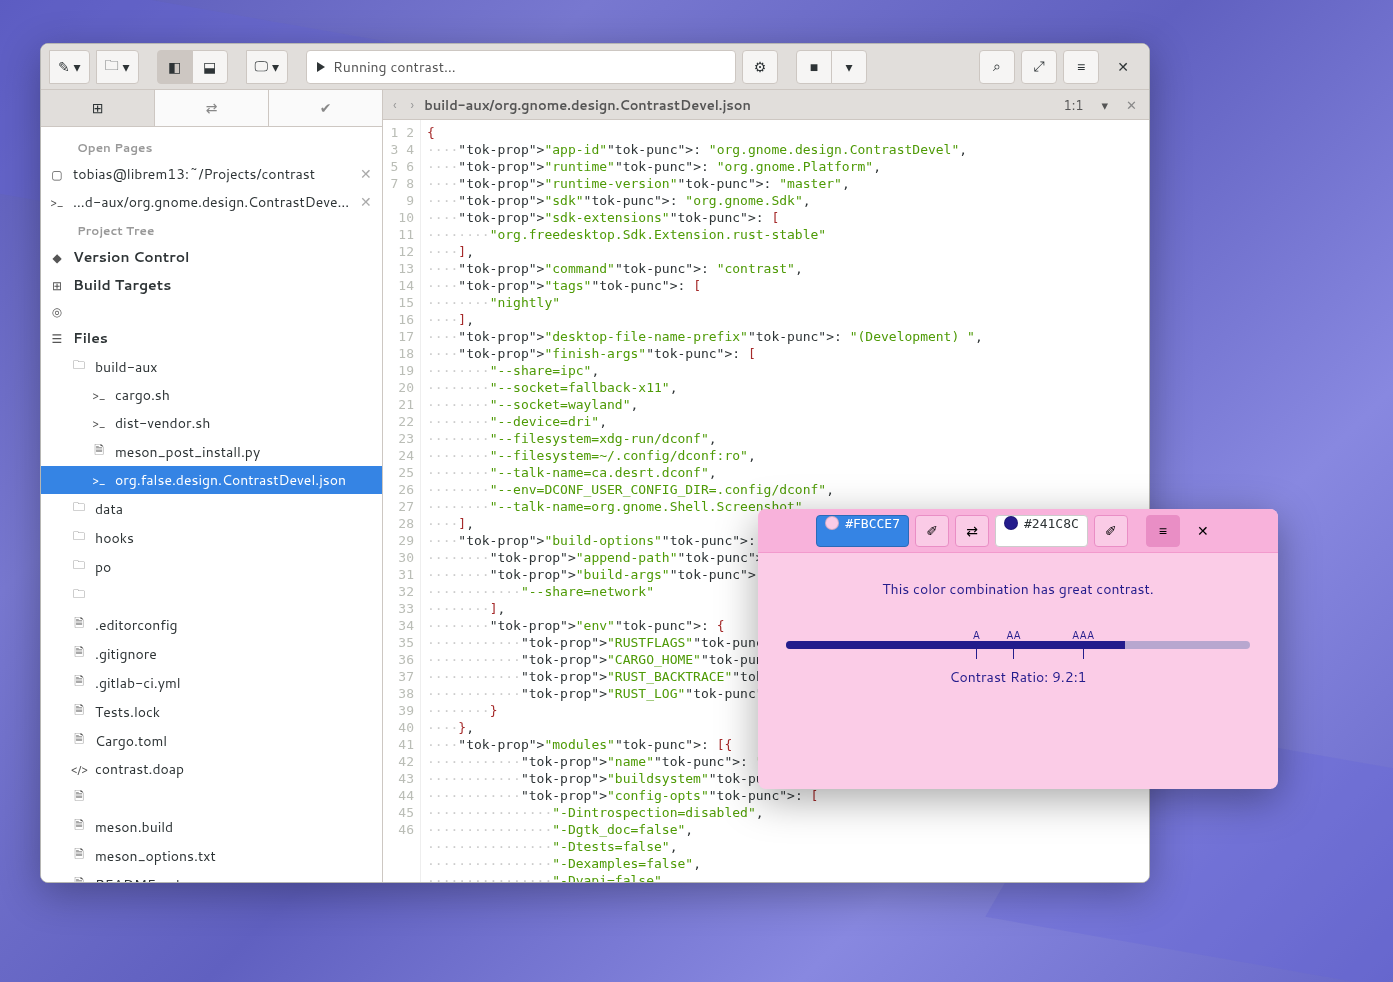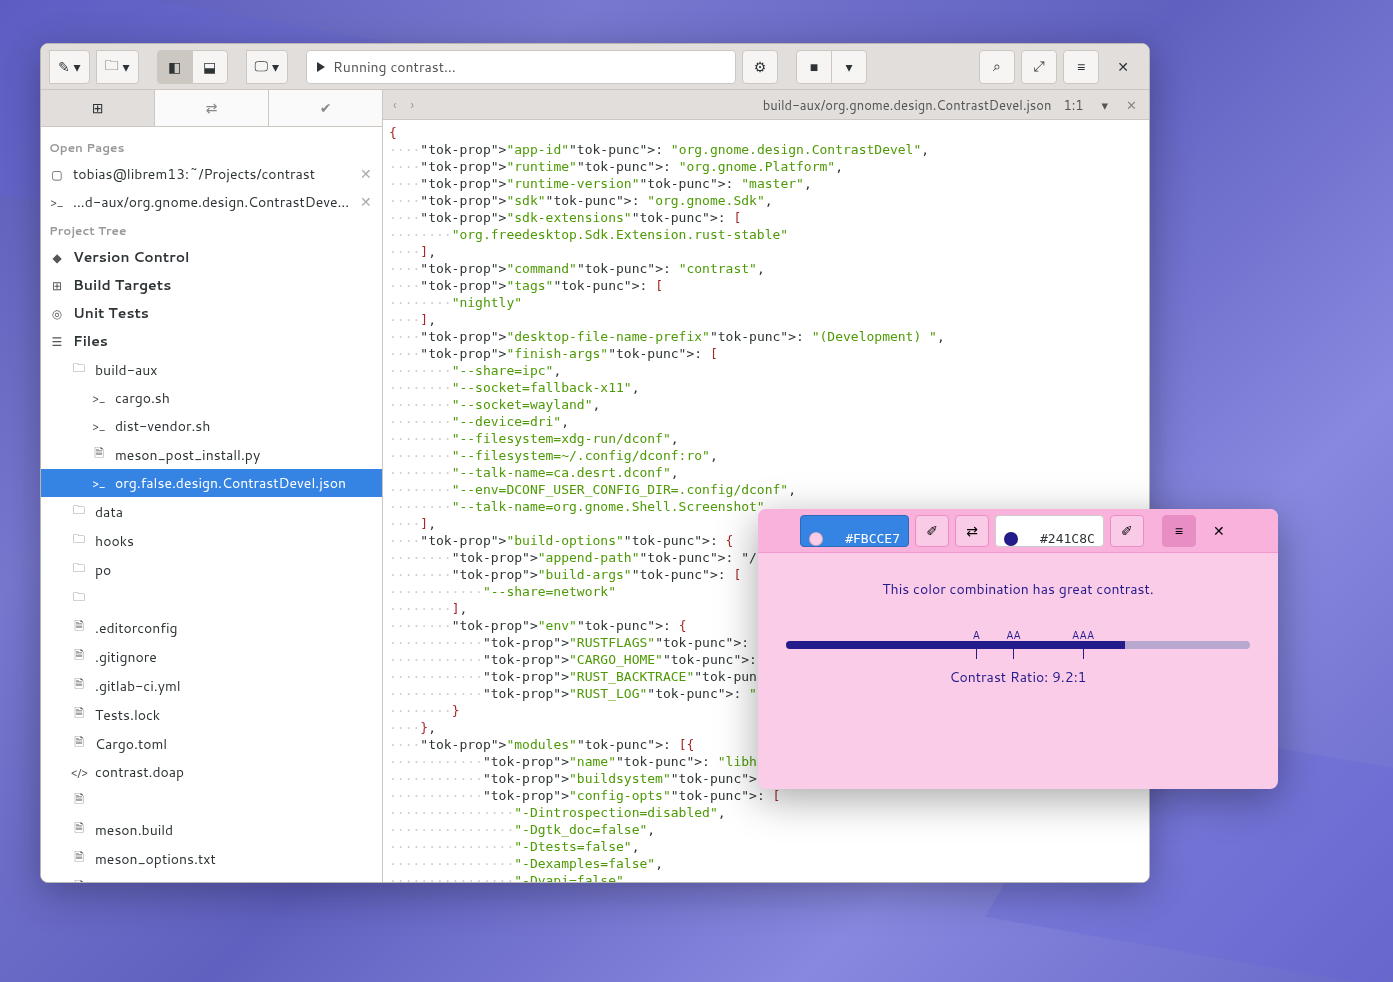--- a/index.html
+++ b/index.html
@@ -71,21 +71,21 @@
   min-height: 0;
 }
 .sidetabs { display: flex; border-bottom: 1px solid #cdc7c2; }
 .sidetab {
   flex: 1; height: 36px; display: flex; align-items: center; justify-content: center;
   border-right: 1px solid #cdc7c2; background: #fafafa; color: #888;
 }
 .sidetab.active { background: #e1dedb; color: #2e3436; }
 .sidetab:last-child { border-right: none; }
 .sidecontent { flex: 1; overflow: auto; padding: 6px 0; }
-.shdr { font-size: 12px; font-weight: 600; color: #999; padding: 6px 8px 4px; }
+.shdr { font-size: 12px; font-weight: 600; color: #999; padding: 6px 8px 4px; margin-left: 28px; }
 .srow {
   display: flex; align-items: center; gap: 8px; padding: 4px 8px;
   font-size: 14px; color: #2e3436; cursor: pointer;
   white-space: nowrap; overflow: hidden; text-overflow: ellipsis;
 }
 .srow .ricon { width: 16px; text-align: center; color: #555; font-size: 12px; flex-shrink: 0; }
 .srow .rtext { flex: 1; overflow: hidden; text-overflow: ellipsis; }
 .srow .rclose { width: 14px; color: #aaa; flex-shrink: 0; }
 .srow.bold .rtext { font-weight: 700; }
 .srow.sel { background: #3584e4; color: #fff; }
@@ -94,21 +94,21 @@
 .ind2 { padding-left: 50px; }
 
 
 .editor { flex: 1; display: flex; flex-direction: column; min-width: 0; }
 .edtabbar {
   height: 30px; background: #e1dedb; border-bottom: 1px solid #cdc7c2;
   display: flex; align-items: center; padding: 0 6px; gap: 6px;
   font-size: 13px; color: #555;
 }
 .edtab-nav { color: #999; padding: 0 4px; }
-.edtab-title { flex: 1; text-align: right; }
+.edtab-title { flex: 1; text-align: left; font-weight: bold; }
 .edtab-info { padding: 0 6px; }
 .edtab-close { padding: 0 6px; color: #888; }
 .codewrap { flex: 1; display: flex; overflow: hidden; background: #fff; }
 .gutter {
   width: 38px; background: #fff; border-right: 1px solid #eee;
   color: #babdb6; text-align: right; padding: 4px 6px 4px 0;
   font-family: monospace; font-size: 13px; line-height: 17px;
   user-select: none;
 }
 .code {
@@ -137,21 +137,21 @@
   padding: 0 8px;
 }
 .cbtn {
   height: 32px; min-width: 34px; padding: 0 8px;
   border: 1px solid #e98ec5; border-radius: 4px;
   background: #facbe6; display: inline-flex; align-items: center; justify-content: center;
   font-size: 14px; cursor: pointer;
 }
 .colorchip {
   height: 32px; border: 1px solid #ccc; border-radius: 4px;
-  display: inline-flex; align-items: flex-end; padding: 0 8px; gap: 22px;
+  display: inline-flex; align-items: flex-start; padding: 0 8px; gap: 6px;
   background: #fff; font-family: monospace; font-size: 13px;
 }
 .colorchip.selected { background: #3584e4; color: #fff; border-color: #2a6ab8; }
 .swatch { width: 14px; height: 14px; border-radius: 50%; border: 1px solid rgba(0,0,0,0.15); }
 .capp-body {
   flex: 1; display: flex; flex-direction: column; align-items: center;
   color: #241c8c; padding: 18px 28px 16px;
 }
 .capp-body h1 { font-size: 40px; font-weight: 800; letter-spacing: -1px; }
 .capp-body .sub { font-size: 14px; margin-top: 8px; }
@@ -251,21 +251,20 @@
         <div class="srow bold">
           <span class="ricon">◆</span>
           <span class="rtext">Version Control</span>
         </div>
         <div class="srow bold">
           <span class="ricon">⊞</span>
           <span class="rtext">Build Targets</span>
         </div>
         <div class="srow bold">
           <span class="ricon">◎</span>
-          <span class="rtext">Unit Tests</span>
         </div>
         <div class="srow bold">
           <span class="ricon">☰</span>
           <span class="rtext">Files</span>
         </div>
 
         <div class="srow ind1">
           <span class="ricon">🗀</span>
           <span class="rtext">build-aux</span>
         </div>
@@ -352,20 +351,67 @@
     <div class="editor">
       <div class="edtabbar">
         <span class="edtab-nav">‹</span>
         <span class="edtab-nav">›</span>
         <span class="edtab-title">build-aux/org.gnome.design.ContrastDevel.json</span>
         <span class="edtab-info">1:1</span>
         <span class="edtab-info">▾</span>
         <span class="edtab-close">✕</span>
       </div>
       <div class="codewrap">
+        <div class="gutter" id="gutter">1
+2
+3
+4
+5
+6
+7
+8
+9
+10
+11
+12
+13
+14
+15
+16
+17
+18
+19
+20
+21
+22
+23
+24
+25
+26
+27
+28
+29
+30
+31
+32
+33
+34
+35
+36
+37
+38
+39
+40
+41
+42
+43
+44
+45
+46
+</div>
         <pre class="code" id="code"><span class="tok-key">{</span>
 <span class="tok-dot">····</span><span class="&lt;span">"tok-prop"</span>&gt;<span class="tok-str">"app-id"</span><span class="&lt;span">"tok-punc"</span>&gt;: <span class="tok-str">"org.gnome.design.ContrastDevel"</span>,
 <span class="tok-dot">····</span><span class="&lt;span">"tok-prop"</span>&gt;<span class="tok-str">"runtime"</span><span class="&lt;span">"tok-punc"</span>&gt;: <span class="tok-str">"org.gnome.Platform"</span>,
 <span class="tok-dot">····</span><span class="&lt;span">"tok-prop"</span>&gt;<span class="tok-str">"runtime-version"</span><span class="&lt;span">"tok-punc"</span>&gt;: <span class="tok-str">"master"</span>,
 <span class="tok-dot">····</span><span class="&lt;span">"tok-prop"</span>&gt;<span class="tok-str">"sdk"</span><span class="&lt;span">"tok-punc"</span>&gt;: <span class="tok-str">"org.gnome.Sdk"</span>,
 <span class="tok-dot">····</span><span class="&lt;span">"tok-prop"</span>&gt;<span class="tok-str">"sdk-extensions"</span><span class="&lt;span">"tok-punc"</span>&gt;: <span class="tok-key">[</span>
 <span class="tok-dot">········</span><span class="tok-str">"org.freedesktop.Sdk.Extension.rust-stable"</span>
 <span class="tok-dot">····</span><span class="tok-key">]</span>,
 <span class="tok-dot">····</span><span class="&lt;span">"tok-prop"</span>&gt;<span class="tok-str">"command"</span><span class="&lt;span">"tok-punc"</span>&gt;: <span class="tok-str">"contrast"</span>,
 <span class="tok-dot">····</span><span class="&lt;span">"tok-prop"</span>&gt;<span class="tok-str">"tags"</span><span class="&lt;span">"tok-punc"</span>&gt;: <span class="tok-key">[</span>

